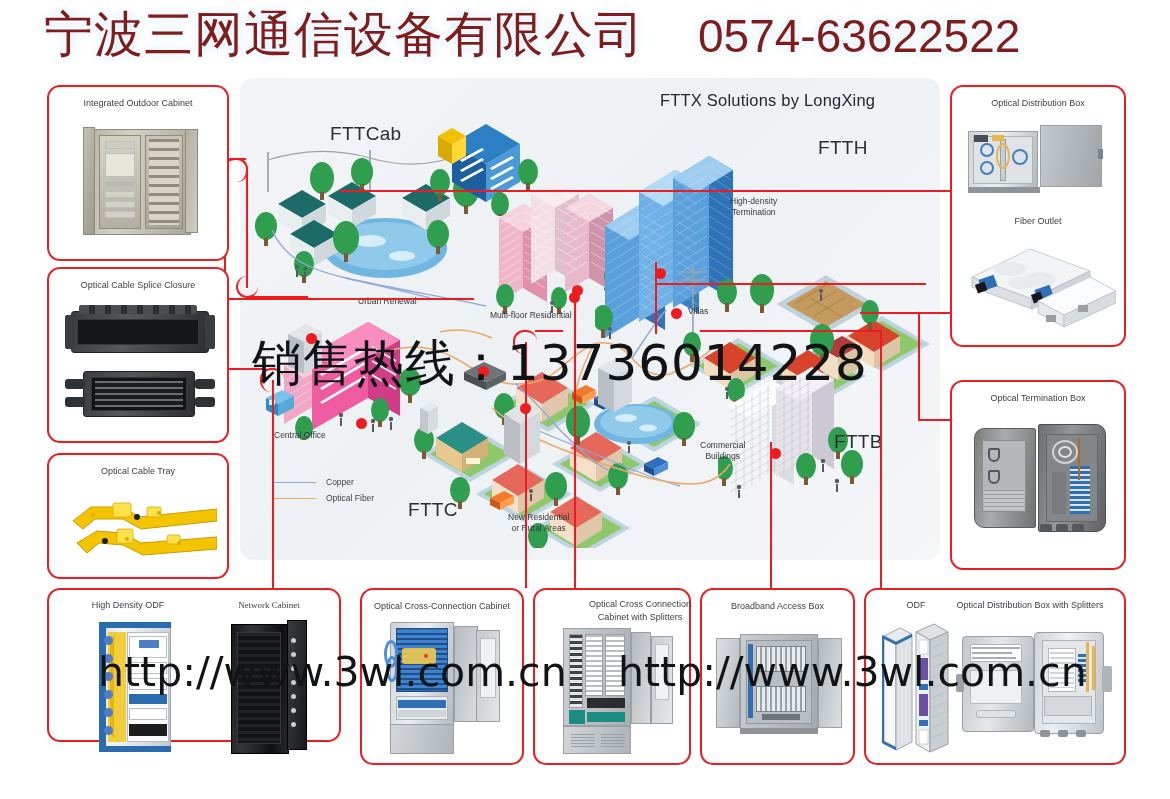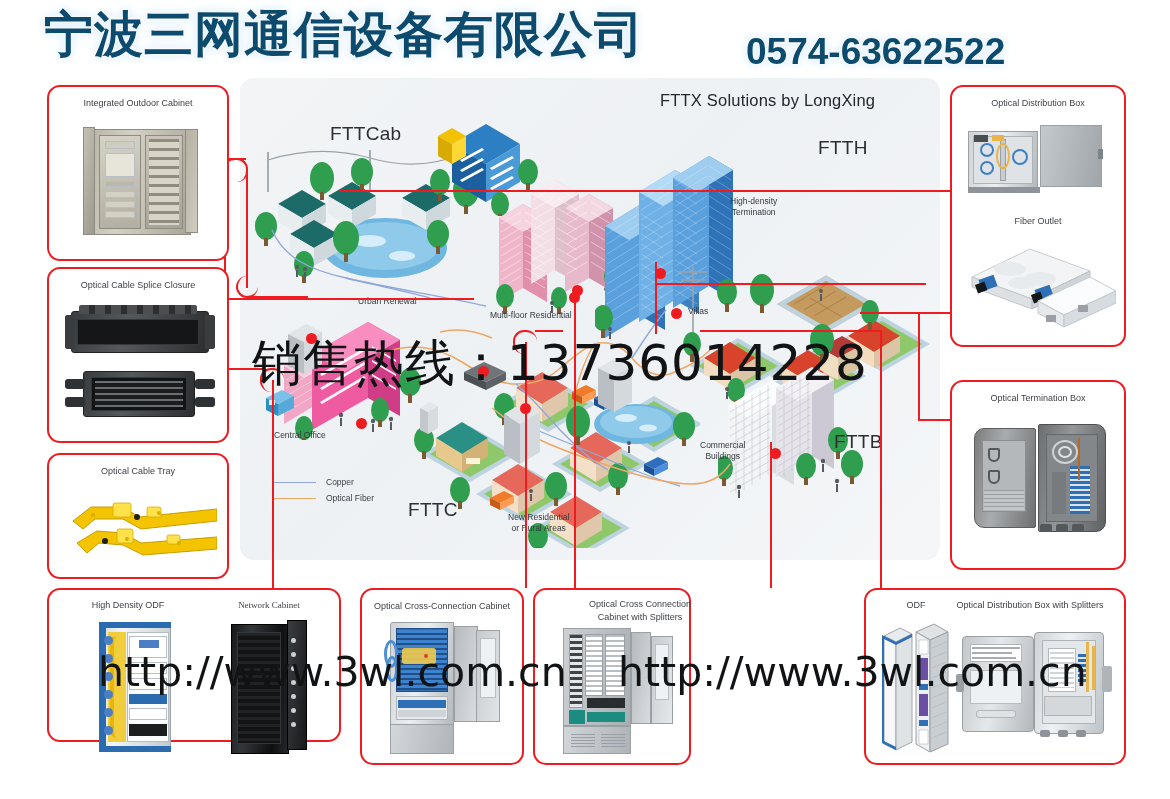--- a/index.html
+++ b/index.html
@@ -9,31 +9,31 @@
     font-family: "Liberation Sans", sans-serif;
     overflow: hidden;
     position: relative;
   }
   #stage { position: relative; width: 1170px; height: 799px; }
 
   
   .header { position: absolute; left: 0; top: 0; width: 1170px; height: 72px; }
   .hdr-cn, .hdr-tel {
     position: absolute;
-    font-weight: bold;
-    color: #0c4a6e;
+    font-weight: normal;
+    color: #7f1d1d;
     text-shadow:
       0 0 1px #ffffff, 0 0 2px #ffffff, 0 0 4px #ffffff,
       0 0 9px #cfe8fb, 0 0 15px #e9f4fe,
       1px 1px 0 #ffffff, -1px -1px 0 #ffffff;
     letter-spacing: 1px;
     white-space: nowrap;
   }
   .hdr-cn { left: 44px; top: 6px; font-size: 49px; line-height: 56px; }
-  .hdr-tel { left: 746px; top: 8px; font-size: 37px; line-height: 56px; letter-spacing: 0px; margin-top: 16px; }
+  .hdr-tel { left: 698px; top: 8px; font-size: 46px; line-height: 56px; letter-spacing: 0px; }
 
   
   .diagram {
     position: absolute; left: 240px; top: 78px; width: 700px; height: 482px;
     background: linear-gradient(135deg,#f2f4f6 0%,#eef1f4 45%,#f4f6f8 100%);
     border-radius: 14px;
     overflow: hidden;
   }
   .dg-label {
     position: absolute; color: #33383d; white-space: nowrap;
@@ -861,20 +861,34 @@
       <div style="position:absolute;left:30px;top:70px;width:38px;height:10px;background:#2a2d2f;"></div>
       <div class="greybox" style="left:6px;top:98px;width:68px;height:28px;background:linear-gradient(100deg,#d2d6d9,#aeb3b7);"></div>
       <div class="vent" style="left:14px;top:106px;width:24px;height:14px;"></div>
       <div class="vent" style="left:44px;top:106px;width:24px;height:14px;"></div>
       <div class="greybox" style="left:74px;top:4px;width:20px;height:92px;background:linear-gradient(100deg,#b6babe,#d8dcdf);"></div>
       <div class="greybox" style="left:94px;top:8px;width:22px;height:88px;background:linear-gradient(100deg,#c8cccf,#e5e8ea);"></div>
       <div style="position:absolute;left:98px;top:16px;width:14px;height:56px;background:#eff2f4;border:1px solid #babfc3;"></div>
     </div>
   </div>
 
+  <div class="panel" style="left:700px;top:588px;width:155px;height:177px;">
+    <div class="panel-cap" style="top:10px;">Broadband Access Box</div>
+    <div class="prod" style="left:10px;top:44px;width:134px;height:104px;">
+      <div class="greybox" style="left:28px;top:0px;width:78px;height:96px;background:linear-gradient(100deg,#c9cdd0,#a6abaf);"></div>
+      <div style="position:absolute;left:34px;top:6px;width:66px;height:84px;background:#b9bec2;border:1px solid #91979b;"></div>
+      <div style="position:absolute;left:44px;top:12px;width:50px;height:26px;background:repeating-linear-gradient(to right,#e9ecee 0 3px,#9aa0a4 3px 5px);border:1px solid #7d8387;"></div>
+      <div style="position:absolute;left:44px;top:52px;width:50px;height:26px;background:repeating-linear-gradient(to right,#e9ecee 0 3px,#9aa0a4 3px 5px);border:1px solid #7d8387;"></div>
+      <div style="position:absolute;left:36px;top:10px;width:5px;height:74px;background:#2f6fb5;"></div>
+      <div style="position:absolute;left:50px;top:80px;width:38px;height:6px;background:#6e7478;"></div>
+      <div class="greybox" style="left:4px;top:4px;width:24px;height:90px;background:linear-gradient(100deg,#dce0e3,#b4b9bd);"></div>
+      <div class="greybox" style="left:106px;top:4px;width:24px;height:90px;background:linear-gradient(100deg,#b4b9bd,#dce0e3);"></div>
+      <div style="position:absolute;left:28px;top:94px;width:78px;height:6px;background:#8d9398;"></div>
+    </div>
+  </div>
 
   <div class="panel" style="left:864px;top:588px;width:262px;height:177px;">
     <div class="cap-l" style="left:10px;top:10px;width:80px;">ODF</div>
     <div class="cap-r" style="left:84px;top:10px;width:160px;">Optical Distribution Box with Splitters</div>
     <div class="prod" style="left:14px;top:32px;width:70px;height:134px;">
       <svg width="70" height="134">
         <polygon points="4,14 20,6 32,12 16,20" fill="#e9ecee" stroke="#9fa5a9" stroke-width="1"></polygon>
         <polygon points="4,14 16,20 16,128 4,122" fill="#f6f8f9" stroke="#9fa5a9" stroke-width="1"></polygon>
         <polygon points="16,20 32,12 32,120 16,128" fill="#dfe3e6" stroke="#9fa5a9" stroke-width="1"></polygon>
         <polygon points="4,14 4,122 2,121 2,13" fill="#2f6fb5"></polygon>

